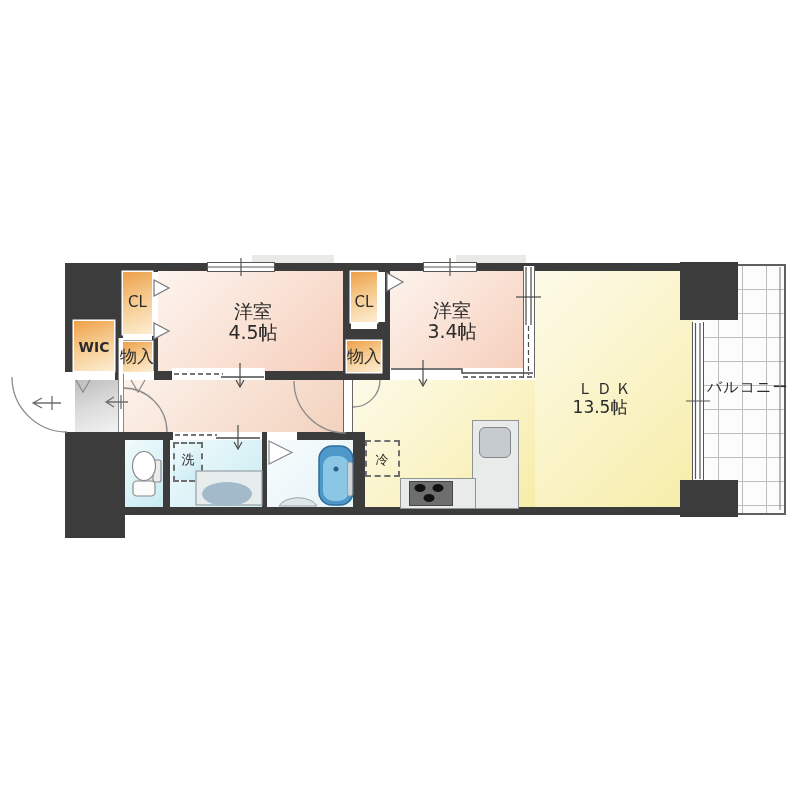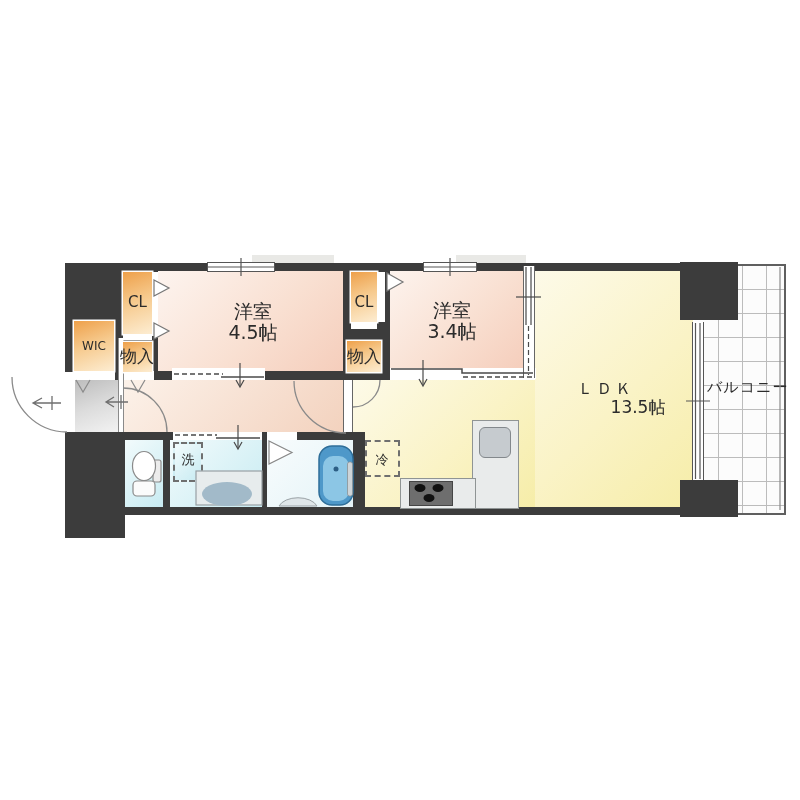--- a/index.html
+++ b/index.html
@@ -90,23 +90,23 @@
   <div class="abs" style="left:479px;top:427px;width:32px;height:31px;background:#c6cbcf;border:1.5px solid #83888c;border-radius:6px;box-sizing:border-box;"></div>
   <div class="abs" style="left:409px;top:481px;width:42px;height:23px;background:#6e6e6e;border:1px solid #454545;"></div>
   <div class="dashedbox" style="left:365px;top:440px;width:35px;height:37px;"></div>
   <div class="dashedbox cyan" style="left:173px;top:442px;width:30px;height:40px;"></div>
 
   <div class="label" style="left:213px;top:302px;width:80px;font-size:19px;">洋室</div>
   <div class="label" style="left:213px;top:323px;width:80px;font-size:19px;">4.5帖</div>
   <div class="label" style="left:412px;top:301px;width:80px;font-size:19px;">洋室</div>
   <div class="label" style="left:412px;top:322px;width:80px;font-size:19px;">3.4帖</div>
   <div class="label" style="left:564px;top:381px;width:84px;font-size:16px;letter-spacing:3px;">ＬＤＫ</div>
-  <div class="label" style="left:596px;top:399px;width:84px;font-size:17px;">13.5帖</div>
+  <div class="label" style="left:558px;top:399px;width:84px;font-size:17px;">13.5帖</div>
   <div class="label" style="left:707px;top:380px;font-size:15px;letter-spacing:1px;text-align:left;">バルコニー</div>
-  <div class="label" style="left:74px;top:340px;width:40px;font-size:12px;">WIC</div>
+  <div class="label" style="left:74px;top:340px;width:40px;font-size:14px;font-weight:bold;">WIC</div>
   <div class="label" style="left:123px;top:295px;width:29px;font-size:15px;">CL</div>
   <div class="label" style="left:351px;top:295px;width:26px;font-size:15px;">CL</div>
   <div class="label" style="left:116px;top:348px;width:42px;font-size:17px;">物入</div>
   <div class="label" style="left:343px;top:348px;width:42px;font-size:17px;">物入</div>
   <div class="label" style="left:180px;top:453px;width:16px;font-size:13px;">洗</div>
   <div class="label" style="left:374px;top:453px;width:16px;font-size:13px;">冷</div>
 
   <svg width="800" height="800" viewBox="0 0 800 800">
 
     <g stroke="#8a8a8a" fill="none" stroke-width="1.3">

